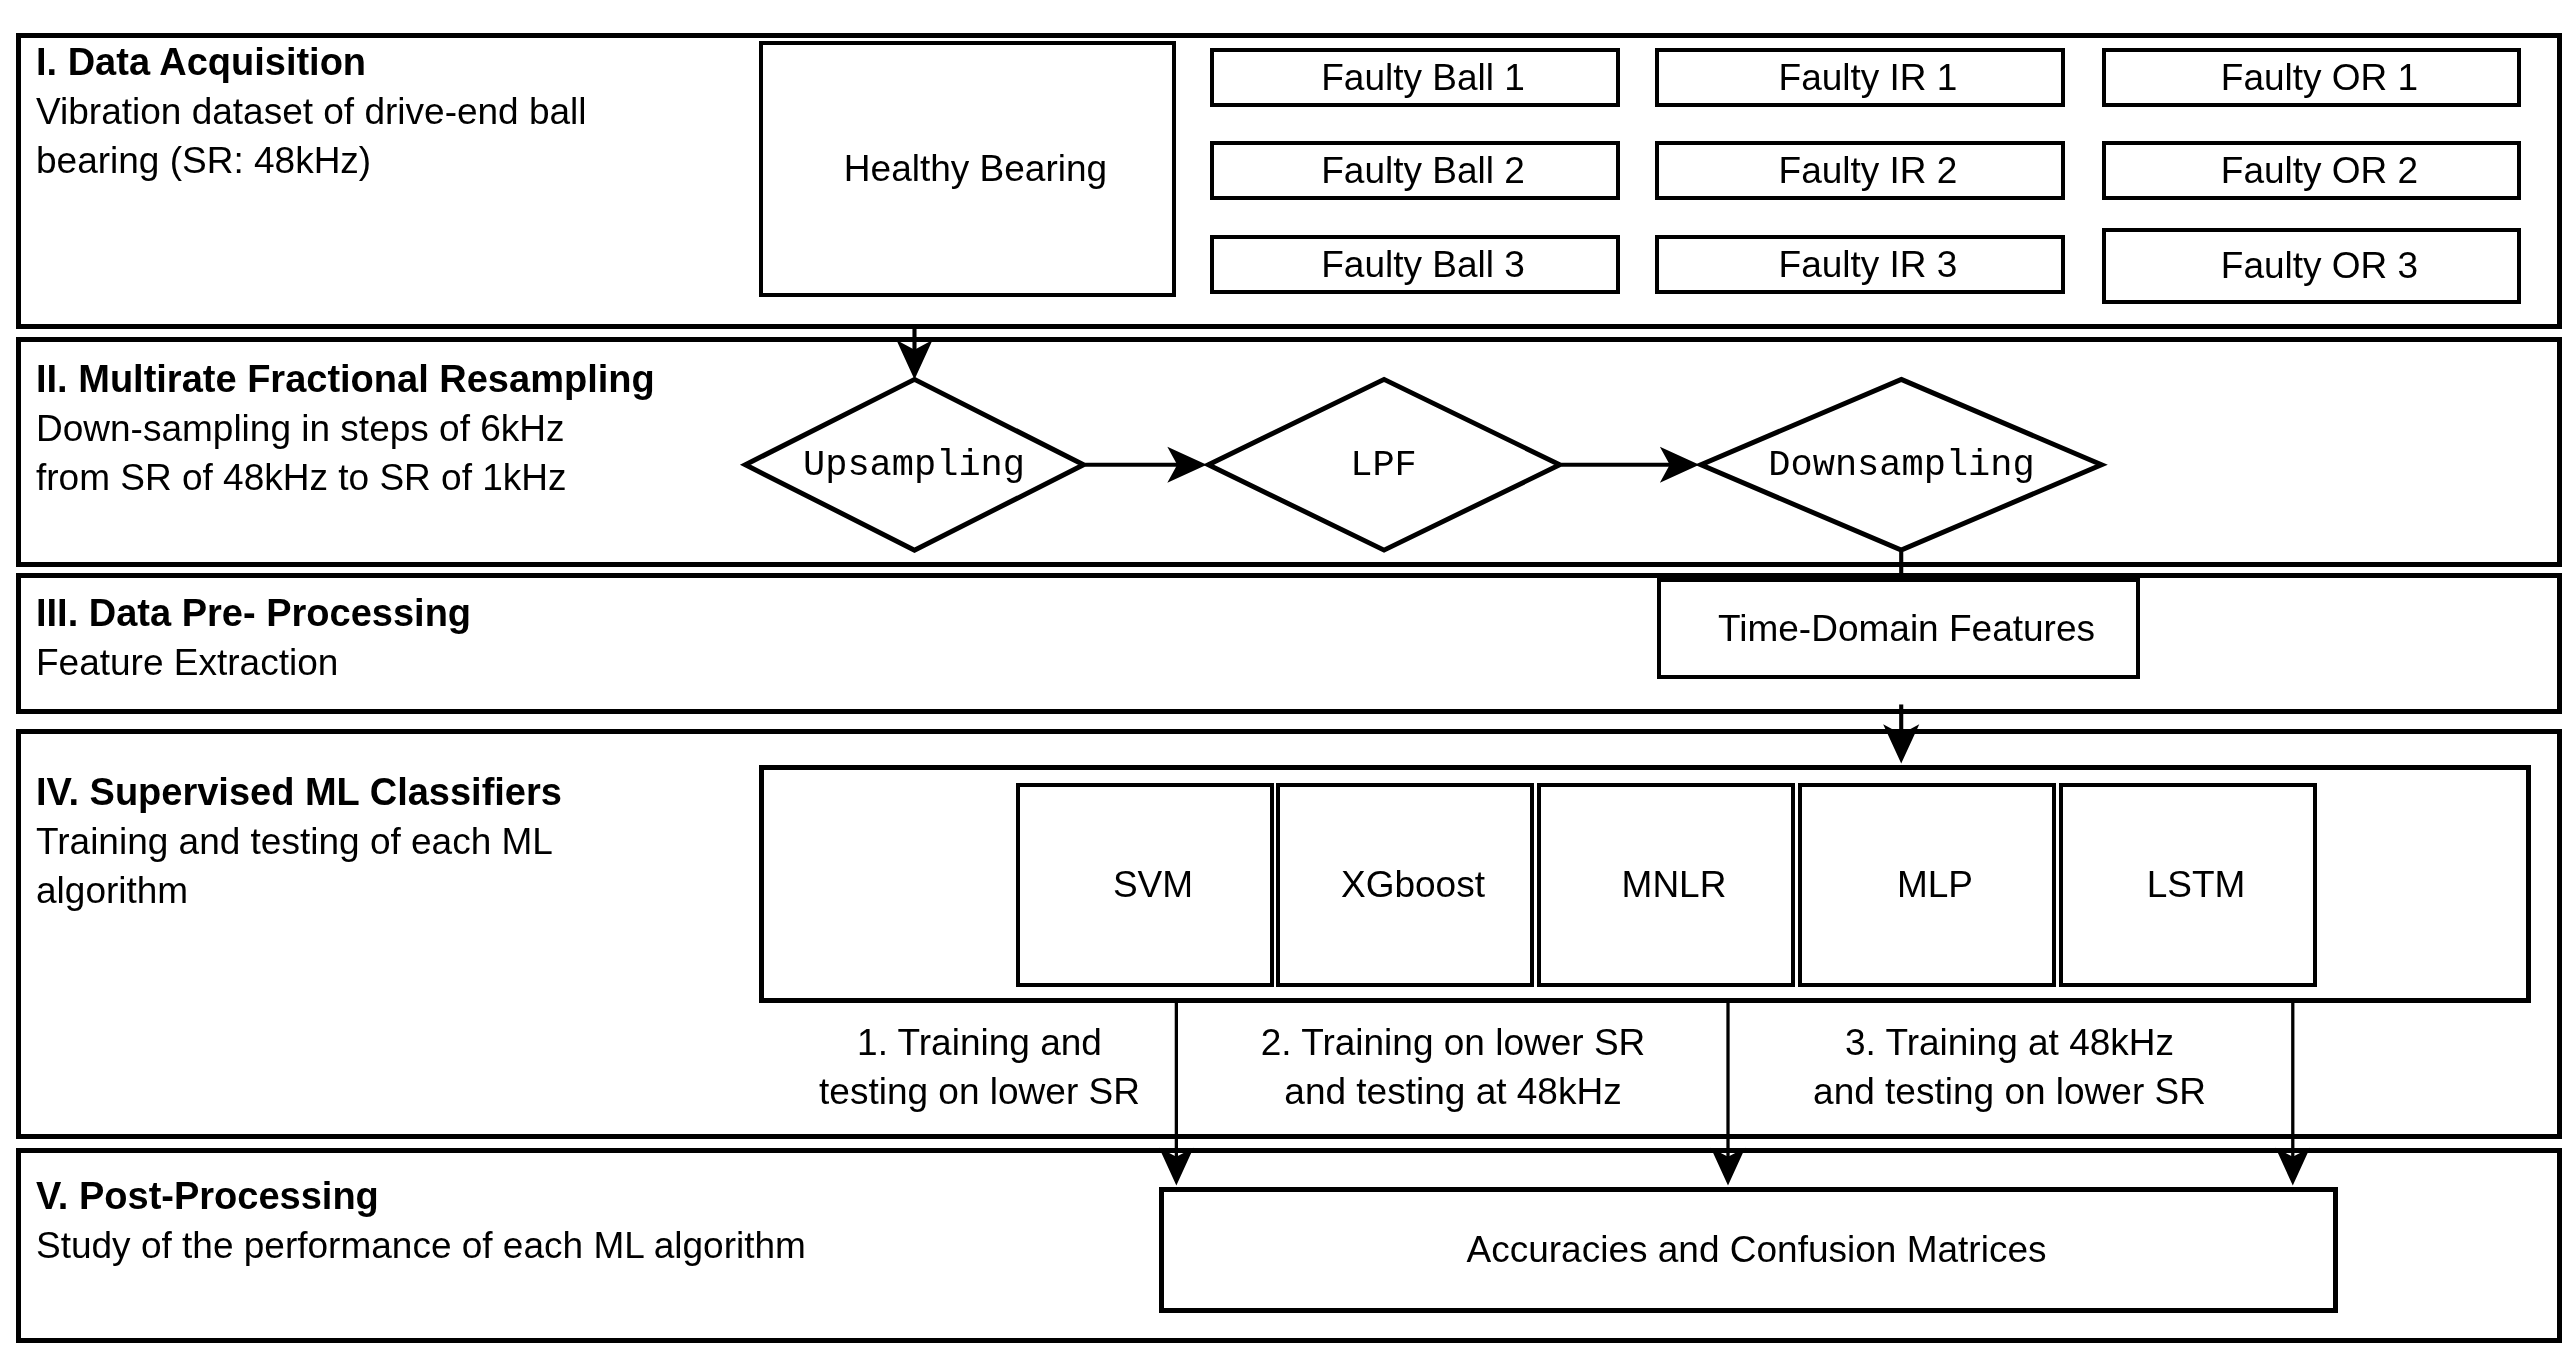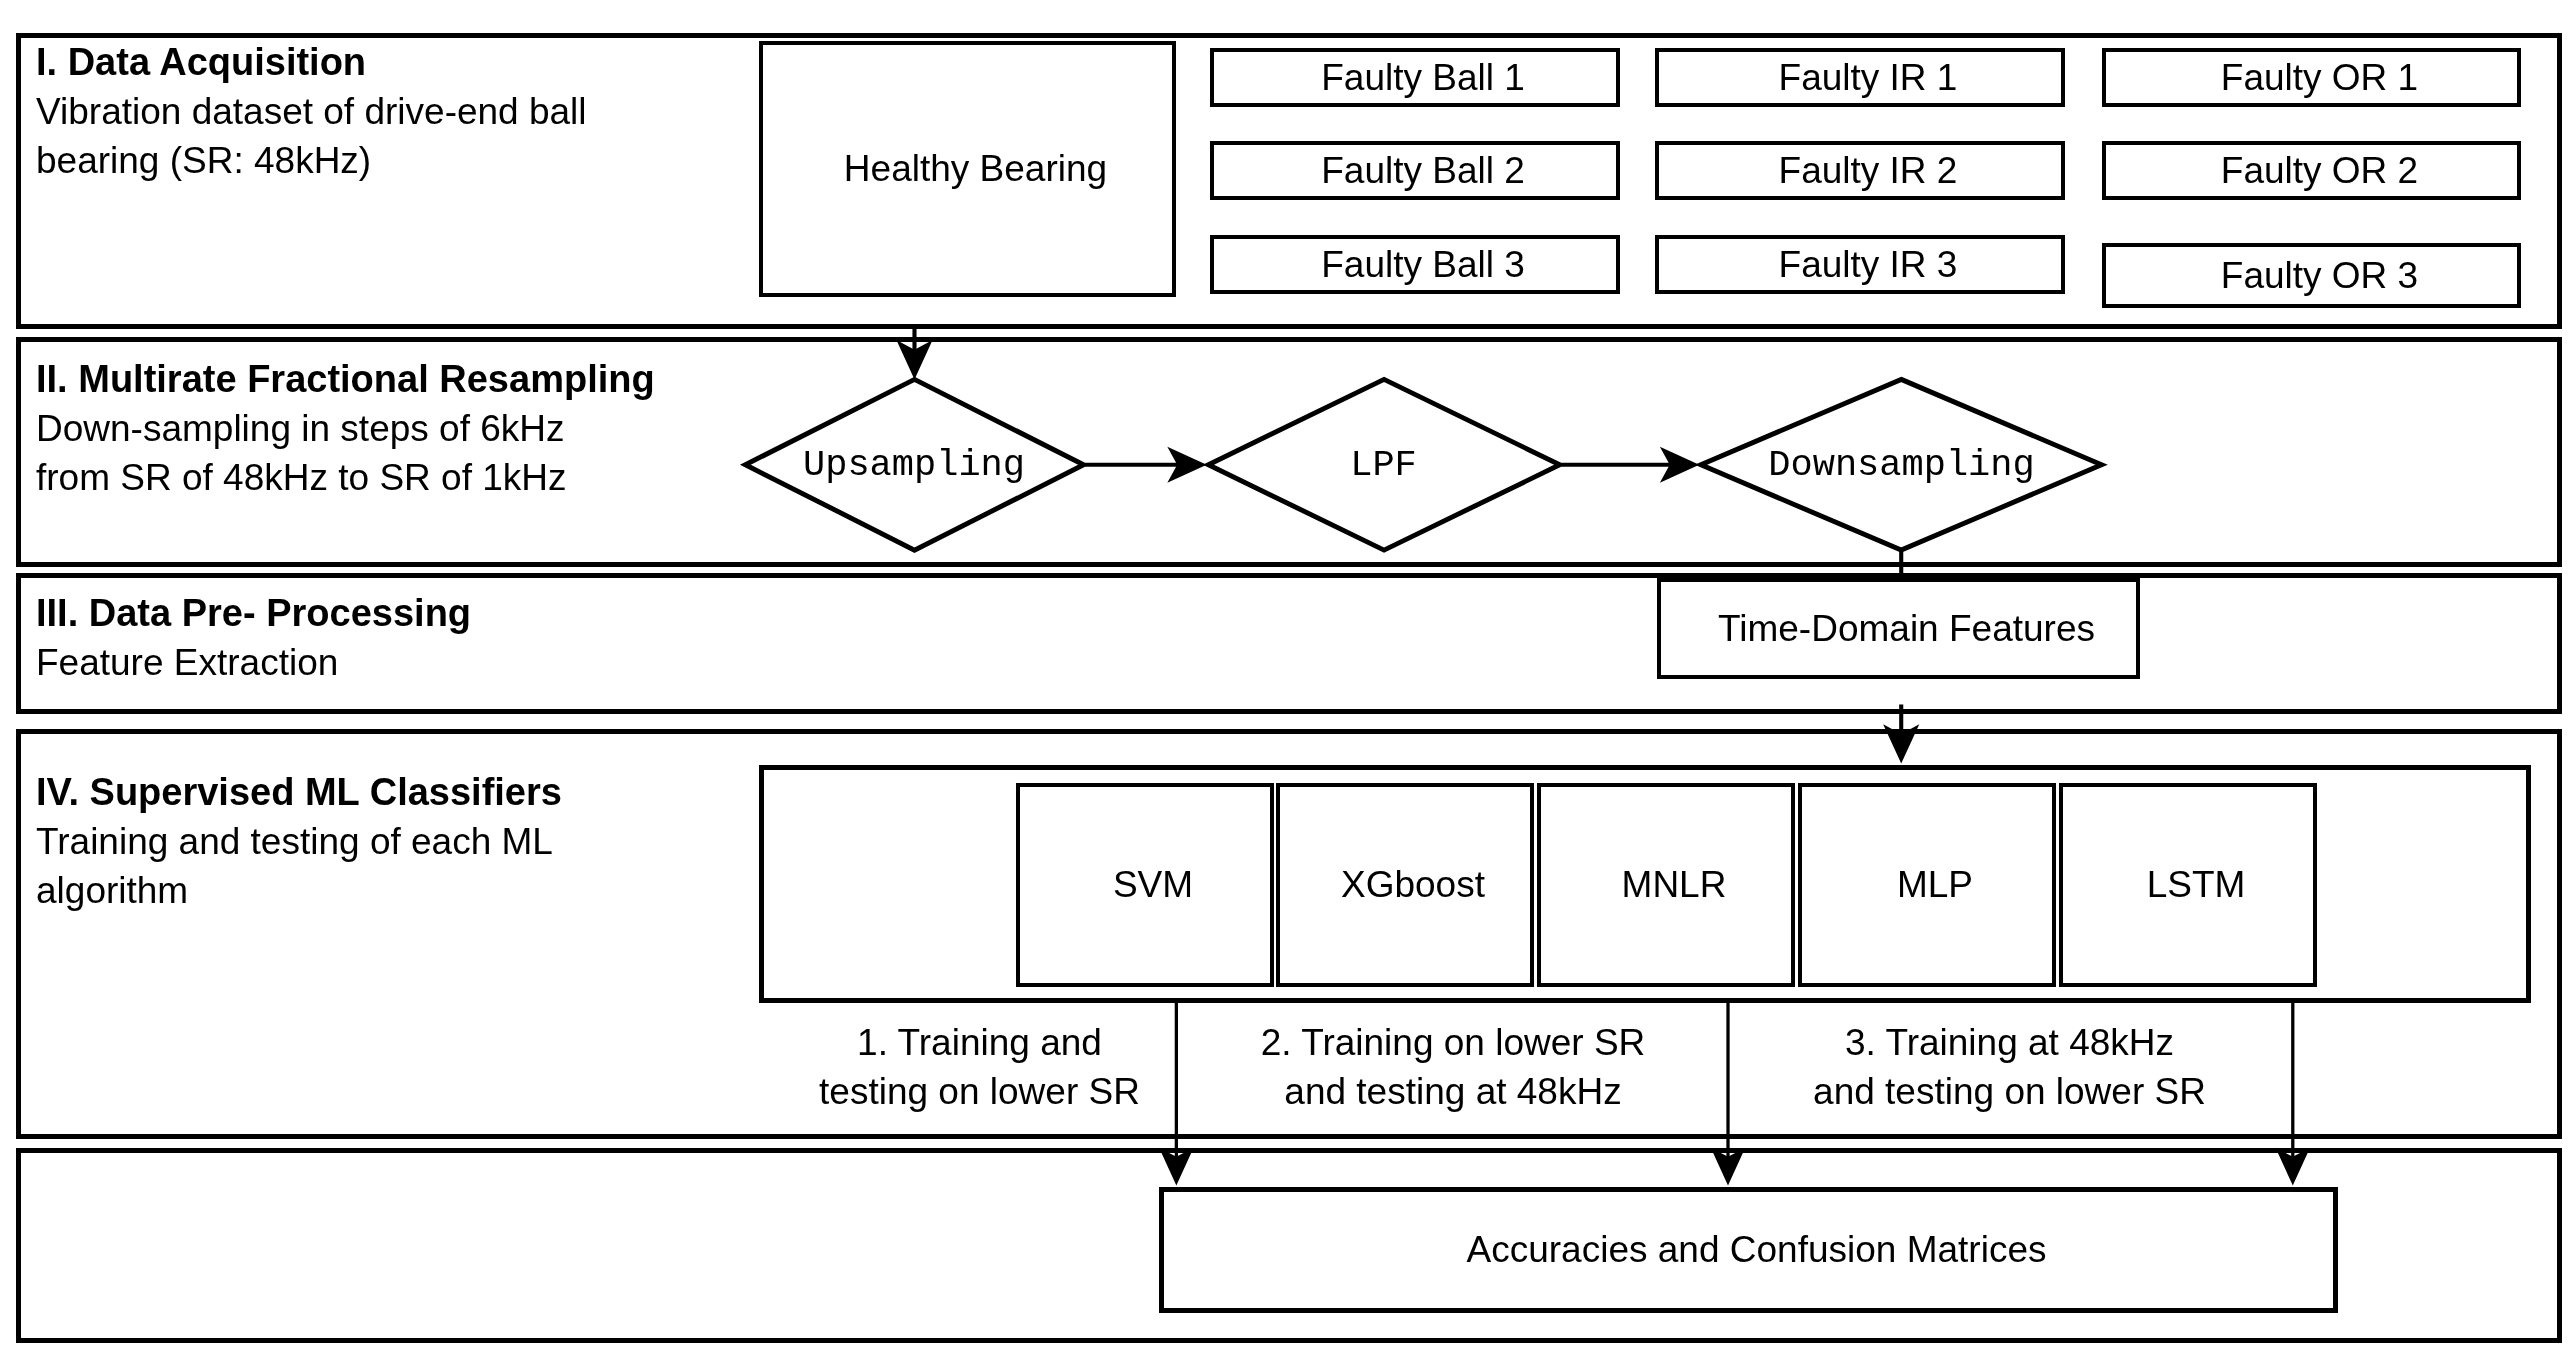--- a/index.html
+++ b/index.html
@@ -118,21 +118,21 @@
   <div class="box" style="left:2102px;top:141px;width:419px;height:59px">
       <span>Faulty OR 2</span>
     </div>
 
   <div class="box" style="left:1210px;top:235px;width:410px;height:59px">
       <span>Faulty Ball 3</span>
     </div>
   <div class="box" style="left:1655px;top:235px;width:410px;height:59px">
       <span>Faulty IR 3</span>
     </div>
-  <div class="box" style="left:2102px;top:243px;width:419px;height:65px">
+  <div class="box" style="left:2102px;top:228px;width:419px;height:76px">
       <span>Faulty OR 3</span>
     </div>
 
   <div class="sec-head" style="top:355px">
     <div class="sec-title">II. Multirate Fractional Resampling</div>
     <div class="sec-line">Down-sampling in steps of 6kHz</div>
     <div class="sec-line">from SR of 48kHz to SR of 1kHz</div>
   </div>
 
   <div class="dlabel" style="left:745px;top:379px;width:338px;height:171px">Upsampling</div>
@@ -177,19 +177,23 @@
   </div>
   <div class="caption" style="left:1182px;top:1018px;width:542px">
     <div>2. Training on lower SR</div>
     <div>and testing at 48kHz</div>
   </div>
   <div class="caption" style="left:1732px;top:1018px;width:555px">
     <div>3. Training at 48kHz</div>
     <div>and testing on lower SR</div>
   </div>
 
+  <div class="sec-head" style="top:1172px">
+    <div class="sec-title">V. Post-Processing</div>
+    <div class="sec-line">Study of the performance of each ML algorithm</div>
+  </div>
 
   <div class="box thick" style="left:1159px;top:1187px;width:1179px;height:126px">
     <span>Accuracies and Confusion Matrices</span>
   </div>
 
 </div>
 
 
 </body></html>

